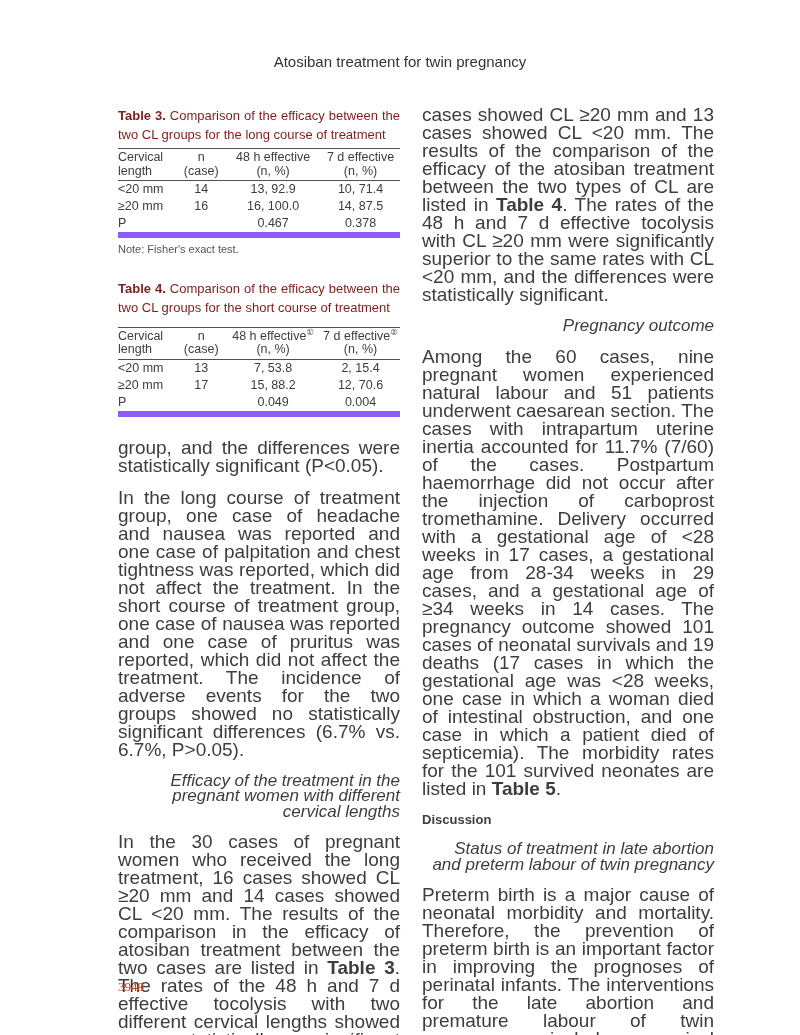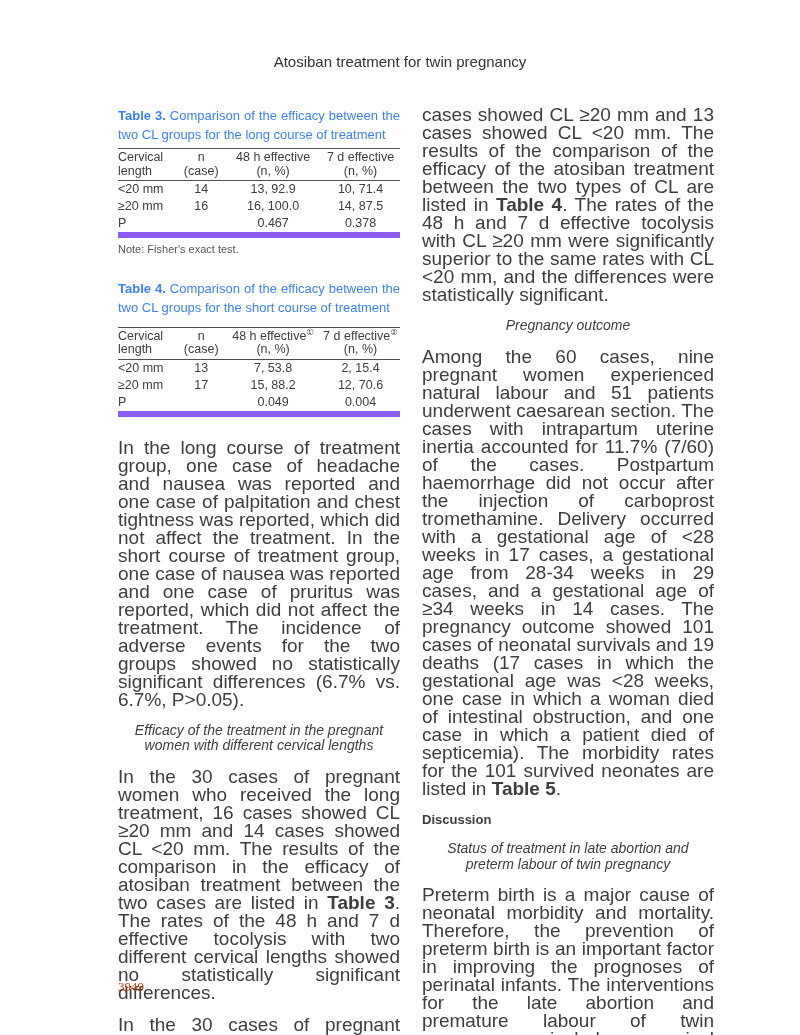--- a/index.html
+++ b/index.html
@@ -25,42 +25,42 @@
   .col-left  { flex: 0 0 282px; width: 282px; }
   .col-right { flex: 1; min-width: 0; }
 
   .para {
     font-size: 19px;
     line-height: 18px;
     text-align: justify;
     margin-top: 14px;
   }
   .subheading {
-    font-size: 14px;
+    font-size: 17px;
     line-height: 15.5px;
     font-style: italic;
     margin-top: 14px;
-    text-align: center;
+    text-align: right;
   }
   .section-heading {
     font-size: 13px;
     line-height: 15.5px;
     font-weight: bold;
     margin-top: 14px;
     text-align: left;
   }
   [data-bind-blocks] > :first-child { margin-top: 0; }
 
   .table-block { margin-bottom: 22px; }
   .caption {
     font-size: 13px;
     line-height: 19px;
     text-align: justify;
     margin-bottom: 4px;
-    color: #3b82f6;
+    color: #7f1d1d;
   }
   .data-table {
     width: 100%;
     border-collapse: collapse;
     border-top: 1px solid #4f4f4f;
     border-bottom: 6px solid #8b5cf6;
   }
   .t4 .data-table { margin-top: 10px; }
   .data-table th {
     font-weight: normal;
@@ -218,20 +218,21 @@
                 <td class="al">P</td>
                 <td class="ac"></td>
                 <td class="ac">0.049</td>
                 <td class="ac">0.004</td>
               </tr>
             </tbody>
         </table>
       </div>
 
       <div data-bind-blocks="left_column.blocks">
+          <div class="para"><span>group, and the differences were statistically significant (P&lt;0.05).</span></div>
           <div class="para"><span>In the long course of treatment group, one case of headache and nausea was reported and one case of palpitation and chest tightness was reported, which did not affect the treatment. In the short course of treatment group, one case of nausea was reported and one case of pruritus was reported, which did not affect the treatment. The incidence of adverse events for the two groups showed no statistically significant differences (6.7% vs. 6.7%, P&gt;0.05).</span></div>
           <div class="subheading"><span>Efficacy of the treatment in the pregnant women with different cervical lengths</span></div>
           <div class="para"><span>In the 30 cases of pregnant women who received the long treatment, 16 cases showed CL ≥20 mm and 14 cases showed CL &lt;20 mm. The results of the comparison in the efficacy of atosiban treatment between the two cases are listed in </span><span class="b">Table 3</span><span>. The rates of the 48 h and 7 d effective tocolysis with two different cervical lengths showed no statistically significant differences.</span></div>
           <div class="para"><span>In the 30 cases of pregnant women who received the short course of treatment, 17</span></div>
         </div>
     </div>
 
     <div class="col-right" data-bind-blocks="right_column.blocks">
         <div class="para"><span>cases showed CL ≥20 mm and 13 cases showed CL &lt;20 mm. The results of the comparison of the efficacy of the atosiban treatment between the two types of CL are listed in </span><span class="b">Table 4</span><span>. The rates of the 48 h and 7 d effective tocolysis with CL ≥20 mm were significantly superior to the same rates with CL &lt;20 mm, and the differences were statistically significant.</span></div>
         <div class="subheading"><span>Pregnancy outcome</span></div>

